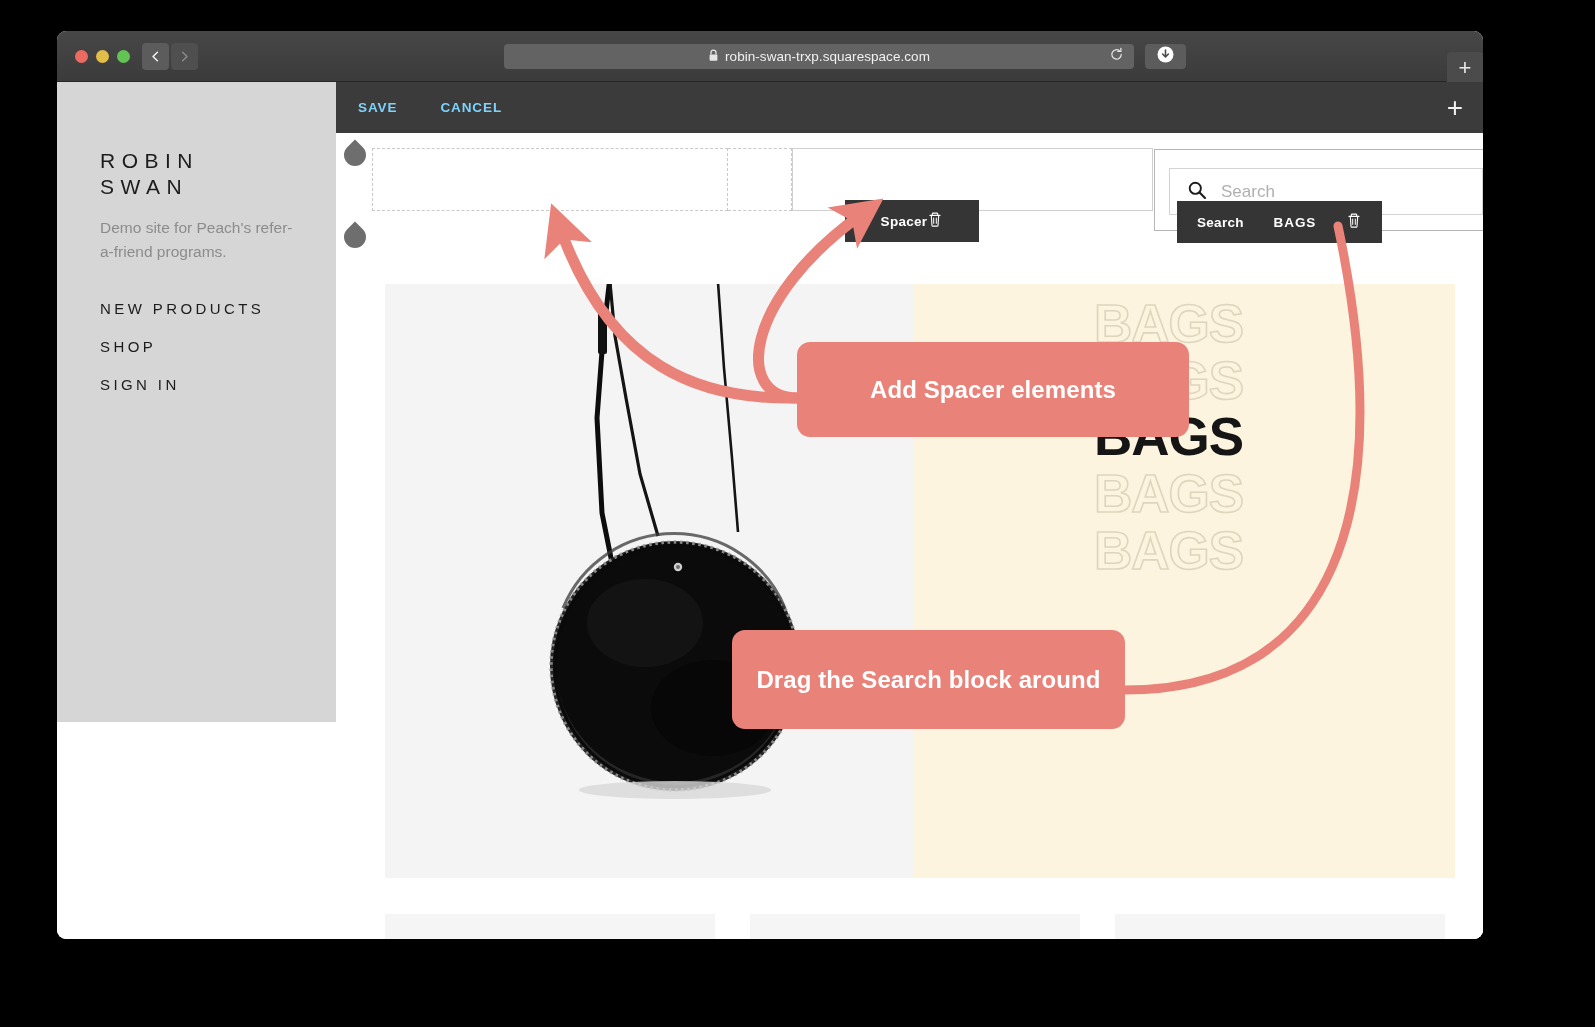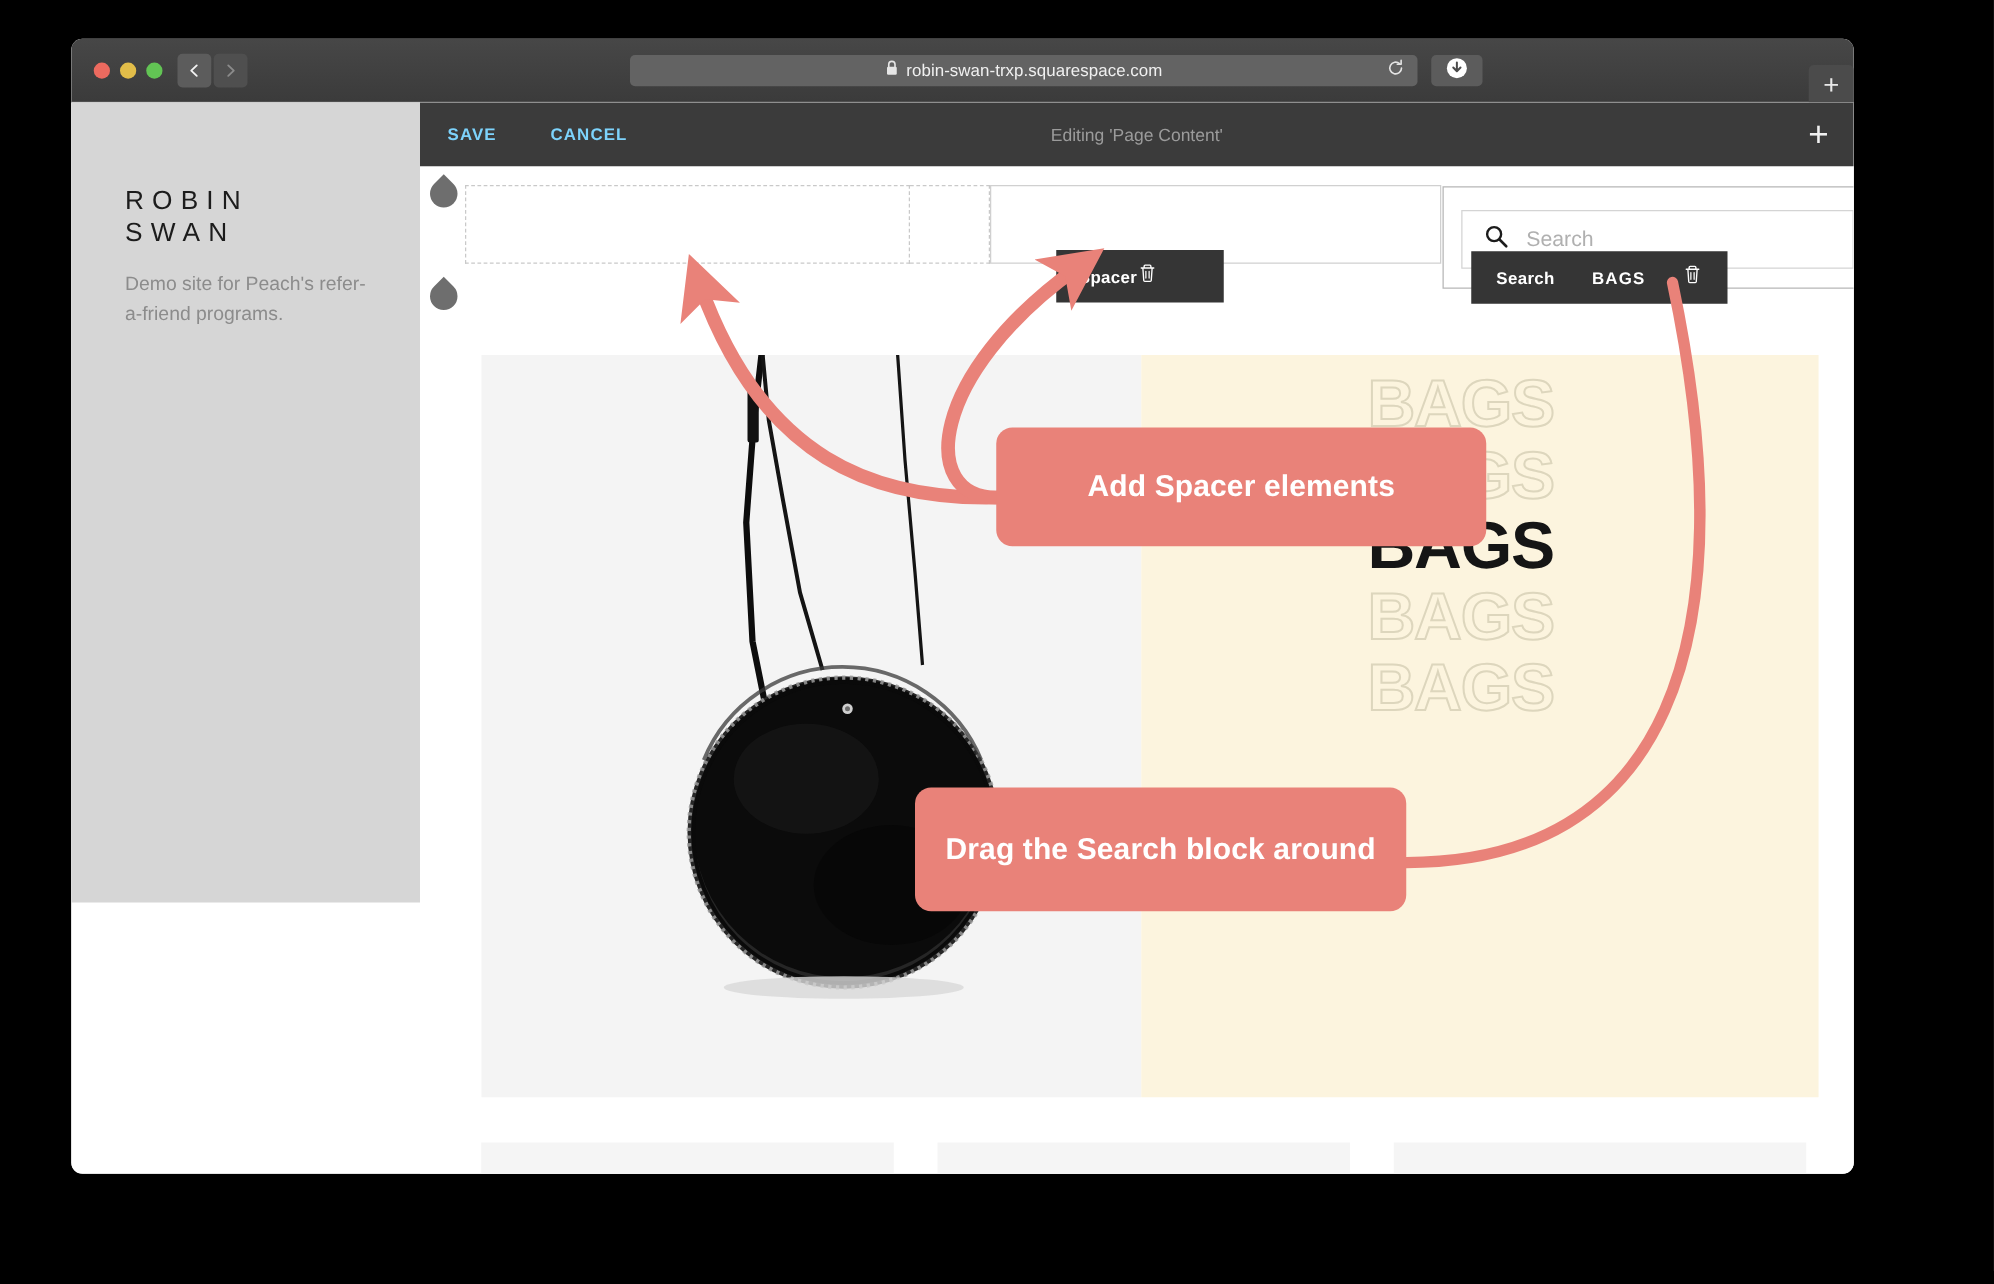--- a/index.html
+++ b/index.html
@@ -289,21 +289,21 @@
     height: 42px;
     z-index: 25;
   }
   .etoolbar .lbl {
     color: #ffffff;
     font-size: 13.5px;
     font-weight: bold;
     letter-spacing: 0.3px;
   }
   .etoolbar .lbl.edit { letter-spacing: 0.9px; }
-  .toolbar-spacer { left: 509px; top: 67px; width: 134px; padding: 0 18px; justify-content: flex-start; }
+  .toolbar-spacer { left: 509px; top: 67px; width: 134px; padding: 0 18px; justify-content: center; }
   .toolbar-search { left: 841px; top: 68px; width: 205px; padding: 0 20px; justify-content: space-between; }
 
   
   .hero {
     position: absolute;
     left: 49px; top: 151px;
     width: 1070px; height: 594px;
     overflow: hidden;
   }
   .hero-left  { position:absolute; left:0;   top:0; width:528px;  height:594px; background:#f4f4f4; }
@@ -433,29 +433,33 @@
 
   <div class="page-body">
 
     <div class="sidebar">
       <div class="brand">
         <div>ROBIN</div>
         <div>SWAN</div>
       </div>
       <div class="tagline">Demo site for Peach's refer-a-friend programs.</div>
 
+      <nav class="mainnav">
+        <a href="#">NEW PRODUCTS</a>
+        <a href="#">SHOP</a>
+        <a href="#">SIGN IN</a>
+      </nav>
 
     </div>
 
     <div class="content">
 
       <div class="editbar">
         <span class="ebtn save">SAVE</span>
         <span class="ebtn cancel">CANCEL</span>
-        <span class="editing-label">Editing 'Page Content'</span>
         <span class="plus-add">+</span>
       </div>
 
       <div class="canvas">
 
         <div class="drop-handle handle-1">
           <div class="tear"></div>
         </div>
         <div class="drop-handle handle-2">
           <div class="tear"></div>

